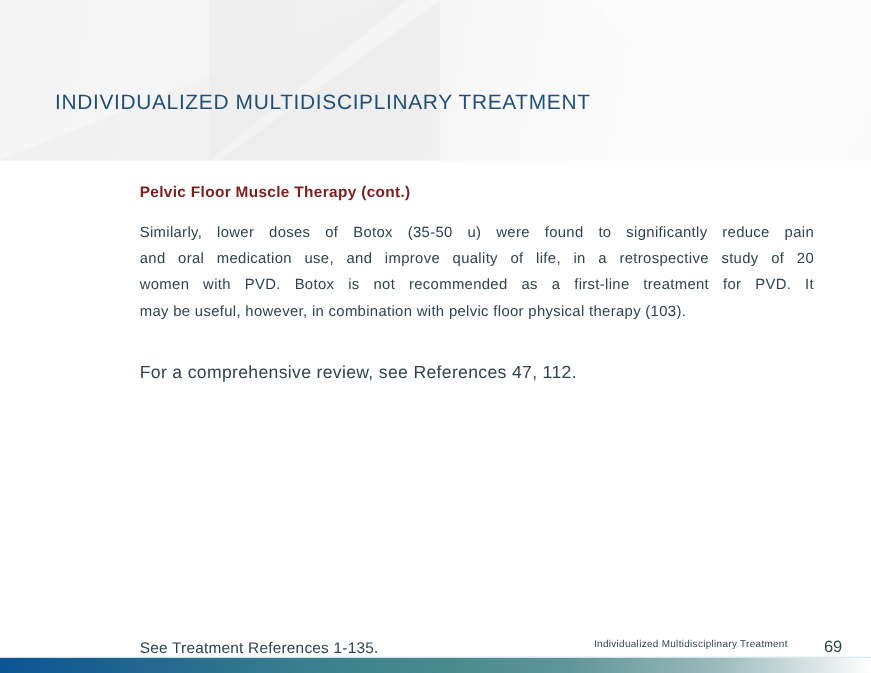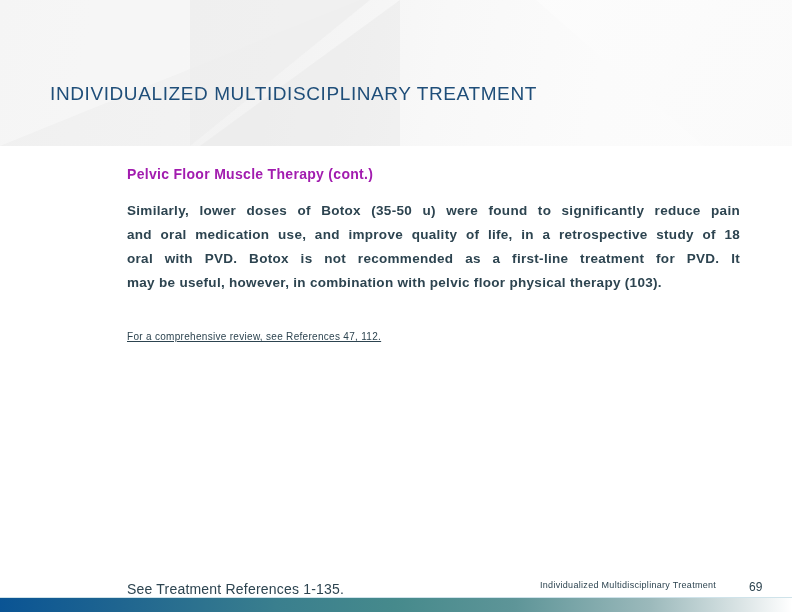--- a/index.html
+++ b/index.html
@@ -34,43 +34,43 @@
       background: linear-gradient(120deg, rgba(255,255,255,0.0) 0%, rgba(252,252,252,0.9) 30%, rgba(250,250,250,0.9) 100%);
       clip-path: polygon(40% 0, 100% 0, 100% 100%, 78% 100%);
     }
     .page-title {
       position: absolute; left: 50px; top: 83px;
       font-size: 19px; letter-spacing: 0.6px; color: #1f4e79;
       font-weight: normal; white-space: nowrap;
     }
     .section-heading {
       position: absolute; left: 127px; top: 166px;
-      font-size: 14px; font-weight: bold; color: #a21caf; letter-spacing: 0.3px;
+      font-size: 14px; font-weight: bold; color: #7f1d1d; letter-spacing: 0.3px;
     }
     .body-line {
       position: absolute; left: 127px; width: 613px;
       font-size: 13.5px; color: #2d4450; letter-spacing: 0.3px;
-      text-align: justify; text-align-last: justify; white-space: nowrap; font-weight: bold;
+      text-align: justify; text-align-last: justify; white-space: nowrap;
     }
     .body-line.last { text-align-last: left; }
     .review-line {
       position: absolute; left: 127px; top: 331px;
-      font-size: 10px; color: #2d4450; letter-spacing: 0.3px; white-space: nowrap; text-decoration: underline;
+      font-size: 16px; color: #2d4450; letter-spacing: 0.3px; white-space: nowrap;
     }
     .footer-left {
       position: absolute; left: 127px; top: 581px;
       font-size: 14px; color: #2d4450; letter-spacing: 0.2px; white-space: nowrap;
     }
     .footer-right {
       position: absolute; left: 540px; top: 580px;
       font-size: 9px; color: #2d4450; letter-spacing: 0.3px; white-space: nowrap;
     }
     .page-number {
       position: absolute; left: 749px; top: 580px;
-      font-size: 12px; color: #2d4450; white-space: nowrap;
+      font-size: 15px; color: #2d4450; white-space: nowrap;
     }
     .footer-bar {
       position: absolute; left: 0; top: 597px; width: 792px; height: 15px;
       background: linear-gradient(90deg, #0a5494 0%, #1f6590 15%, #3a7f8e 35%, #468a8c 50%, #5e9598 65%, #9bb9bb 82%, #dde6e7 94%, #ffffff 100%);
       border-top: 1px solid #cfe3ea;
     }
   </style>
 </head>
 <body>
 
@@ -80,22 +80,22 @@
   <div class="facet facet2"></div>
   <div class="facet facet4"></div>
 </div>
 
 <div class="page-title">INDIVIDUALIZED MULTIDISCIPLINARY TREATMENT</div>
 
 <div class="section-heading">Pelvic Floor Muscle Therapy (cont.)</div>
 
 <div>
   <div class="body-line" style="top:203px;">Similarly, lower  doses of Botox (35-50 u) were found  to significantly reduce pain</div>
-  <div class="body-line" style="top:227px;">and oral medication use, and improve quality of  life, in a retrospective study of 18</div>
-  <div class="body-line" style="top:251px;">oral  with PVD. Botox is not recommended as a first-line treatment for PVD. It</div>
+  <div class="body-line" style="top:227px;">and oral medication use, and improve quality of  life, in a retrospective study of 20</div>
+  <div class="body-line" style="top:251px;">women  with PVD. Botox is not recommended as a first-line treatment for PVD. It</div>
   <div class="body-line last" style="top:275px;">may  be useful, however, in combination with  pelvic floor physical therapy (103).</div>
 </div>
 
 <div class="review-line">For a comprehensive review, see  References 47, 112.</div>
 
 <div class="footer-left">See Treatment References 1-135.</div>
 <div class="footer-right">Individualized Multidisciplinary Treatment</div>
 <div class="page-number">69</div>
 
 <div class="footer-bar"></div>

